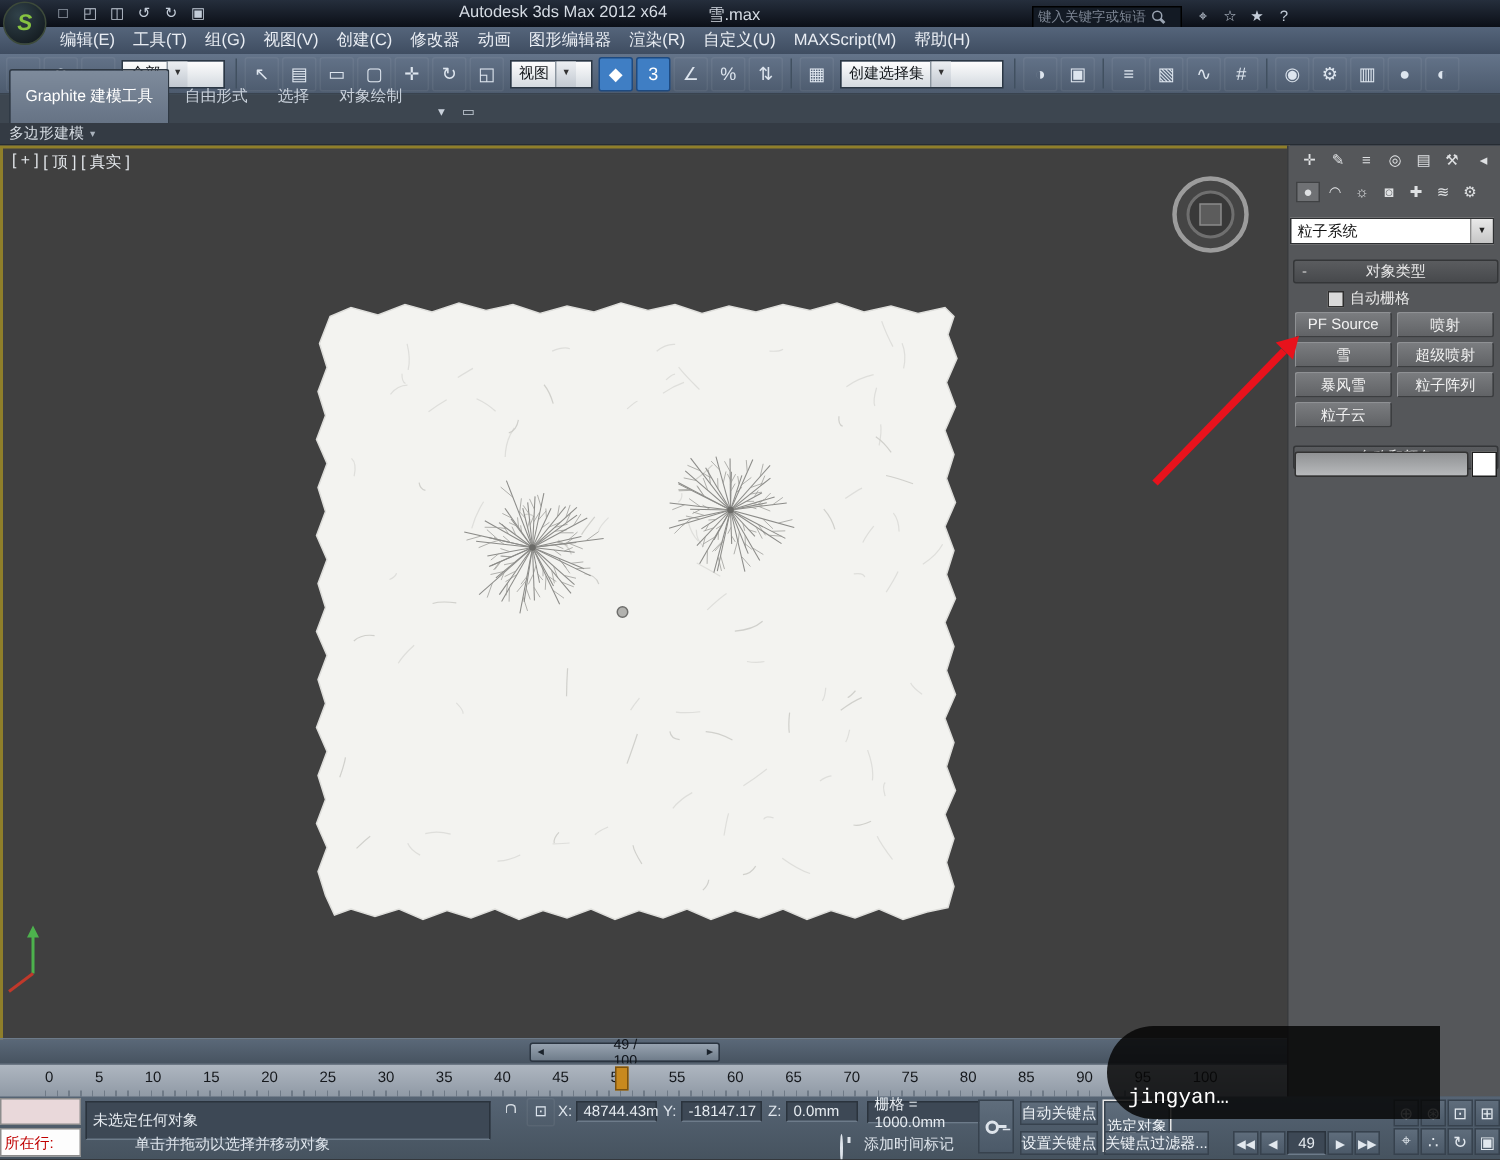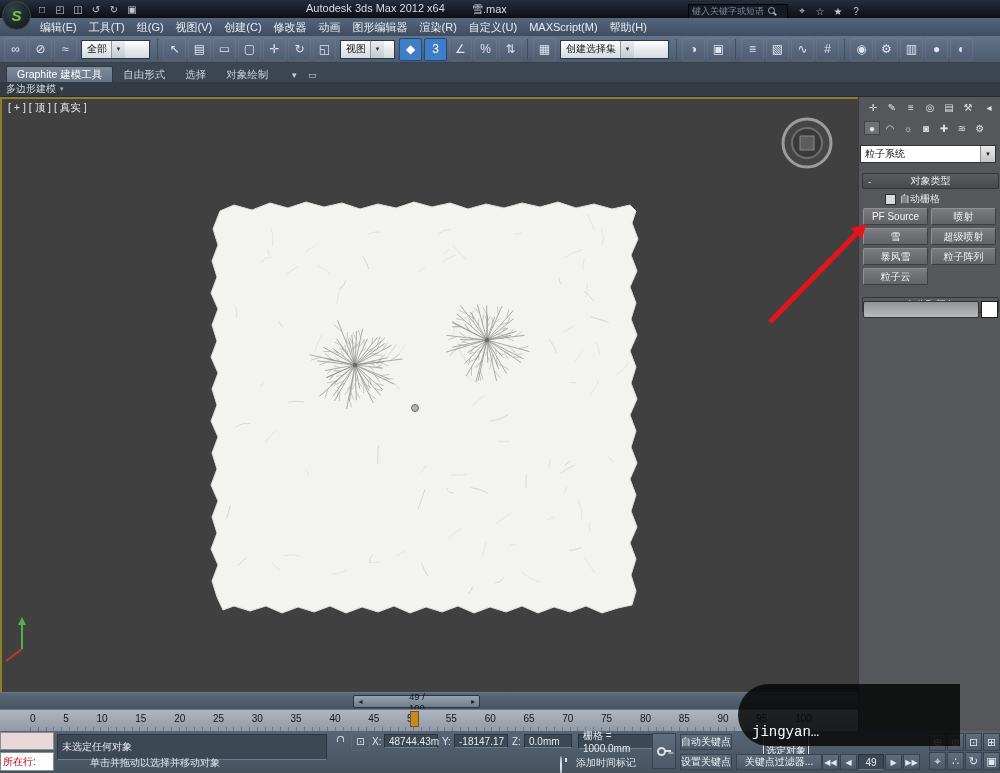--- a/index.html
+++ b/index.html
@@ -40,21 +40,21 @@
   .tbicon.active{background:#3f7ec4;border:1px solid #1e4a80;color:#fff;}
   .tb-sep{width:1px;height:20px;background:#415060;margin:0 4px;}
   .dd{display:flex;align-items:center;height:17px;background:linear-gradient(#fdfdfd,#d4dae0);
     border:1px solid #2b3744;font-size:10px;color:#101418;padding-left:5px;margin:16px 3px;}
   .dd .arrow{width:13px;height:100%;margin-left:4px;border-left:1px solid #8b959f;
     background:linear-gradient(#eceff2,#c2c9d1);display:flex;align-items:center;
     justify-content:center;font-size:6px;color:#333;}
   
   .ribbon{left:0;top:63px;width:1000px;height:19px;background:#3d4650;display:flex;
     align-items:flex-end;padding-left:6px;box-sizing:border-box;}
-  .ribbon-tab{font-size:10.5px;color:#c9d1db;padding:0 10px;line-height:15px;white-space:nowrap;}
+  .ribbon-tab{font-size:10.5px;color:#c9d1db;padding:10px 10px;line-height:15px;white-space:nowrap;}
   .ribbon-tab.active{background:linear-gradient(#7e8b9c,#667385);color:#fff;
     border:1px solid #2f3944;border-bottom:none;border-radius:2px 2px 0 0;}
   .ribicon{width:16px;height:15px;display:flex;align-items:center;justify-content:center;
     color:#c9d1db;font-size:9px;}
   .subtab{left:0;top:82px;width:1000px;height:15px;background:#343b44;display:flex;
     align-items:center;padding-left:6px;box-sizing:border-box;gap:4px;
     border-bottom:1px solid #262c33;}
   .subtab .lbl{font-size:10px;color:#d5dbe2;}
   .subtab .ar{font-size:7px;color:#aab2bc;}
   
@@ -713,30 +713,30 @@
       </div>
     <div class="abs sfield" style="left:578px;top:3px;width:86px;height:15px;">
       <span>栅格 = 1000.0mm</span>
       </div>
     <div class="abs sbtn" style="left:652px;top:2px;width:24px;height:36px;">
       <span class="keyglyph"></span>
       </div>
     <div class="abs sbtn" style="left:680px;top:3px;width:52px;height:16px;">
       <span>自动关键点</span>
       </div>
-    <div class="abs sbtn hl" style="left:764px;top:3px;width:44px;height:33px;">
+    <div class="abs sbtn hl" style="left:736px;top:3px;width:44px;height:33px;">
       <span>选定对象</span>
       </div>
     <span class="abs slabel" style="left:90px;top:25px;">单击并拖动以选择并移动对象</span>
     <span class="abs clockic" style="left:560px;top:26px;"></span>
     <span class="abs slabel" style="left:576px;top:25px;">添加时间标记</span>
     <div class="abs sbtn" style="left:680px;top:23px;width:52px;height:16px;">
       <span>设置关键点</span>
       </div>
-    <div class="abs sbtn" style="left:736px;top:23px;width:86px;height:16px;">
+    <div class="abs sbtn" style="left:736px;top:23px;width:70px;height:16px;">
       <span>关键点过滤器...</span>
       </div>
     <div class="abs" style="left:822px;top:23px;display:flex;gap:1px;">
       <span class="pbicon">◀◀</span>
       <span class="pbicon">◀</span>
       <span class="sfield" style="width:26px;height:16px;justify-content:center;">
         <span>49</span>
         </span>
       <span class="pbicon">▶</span>
       <span class="pbicon">▶▶</span>

